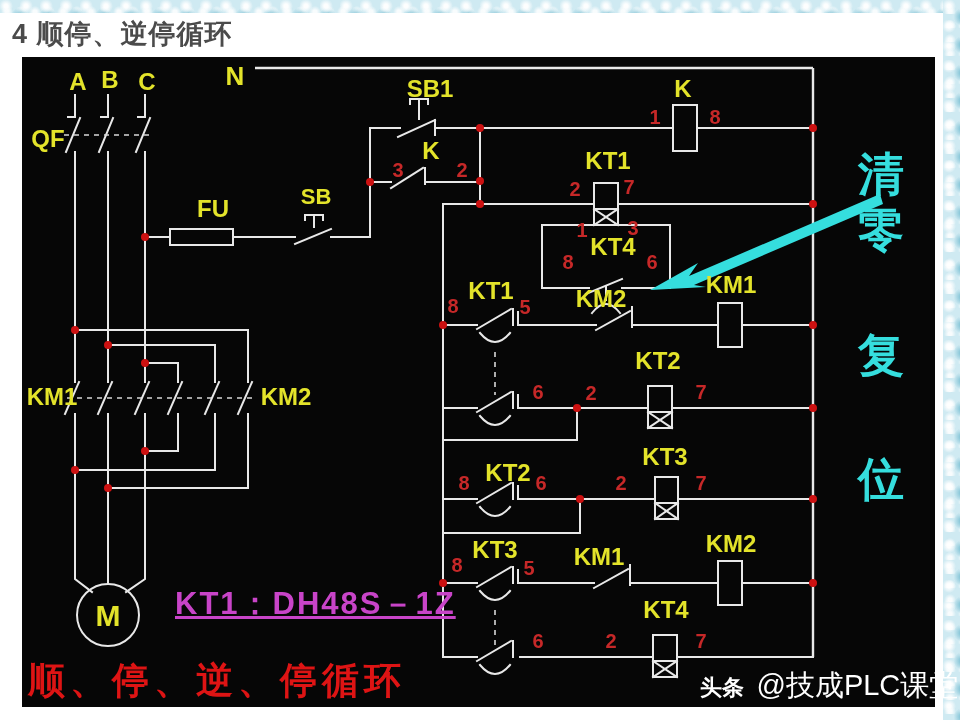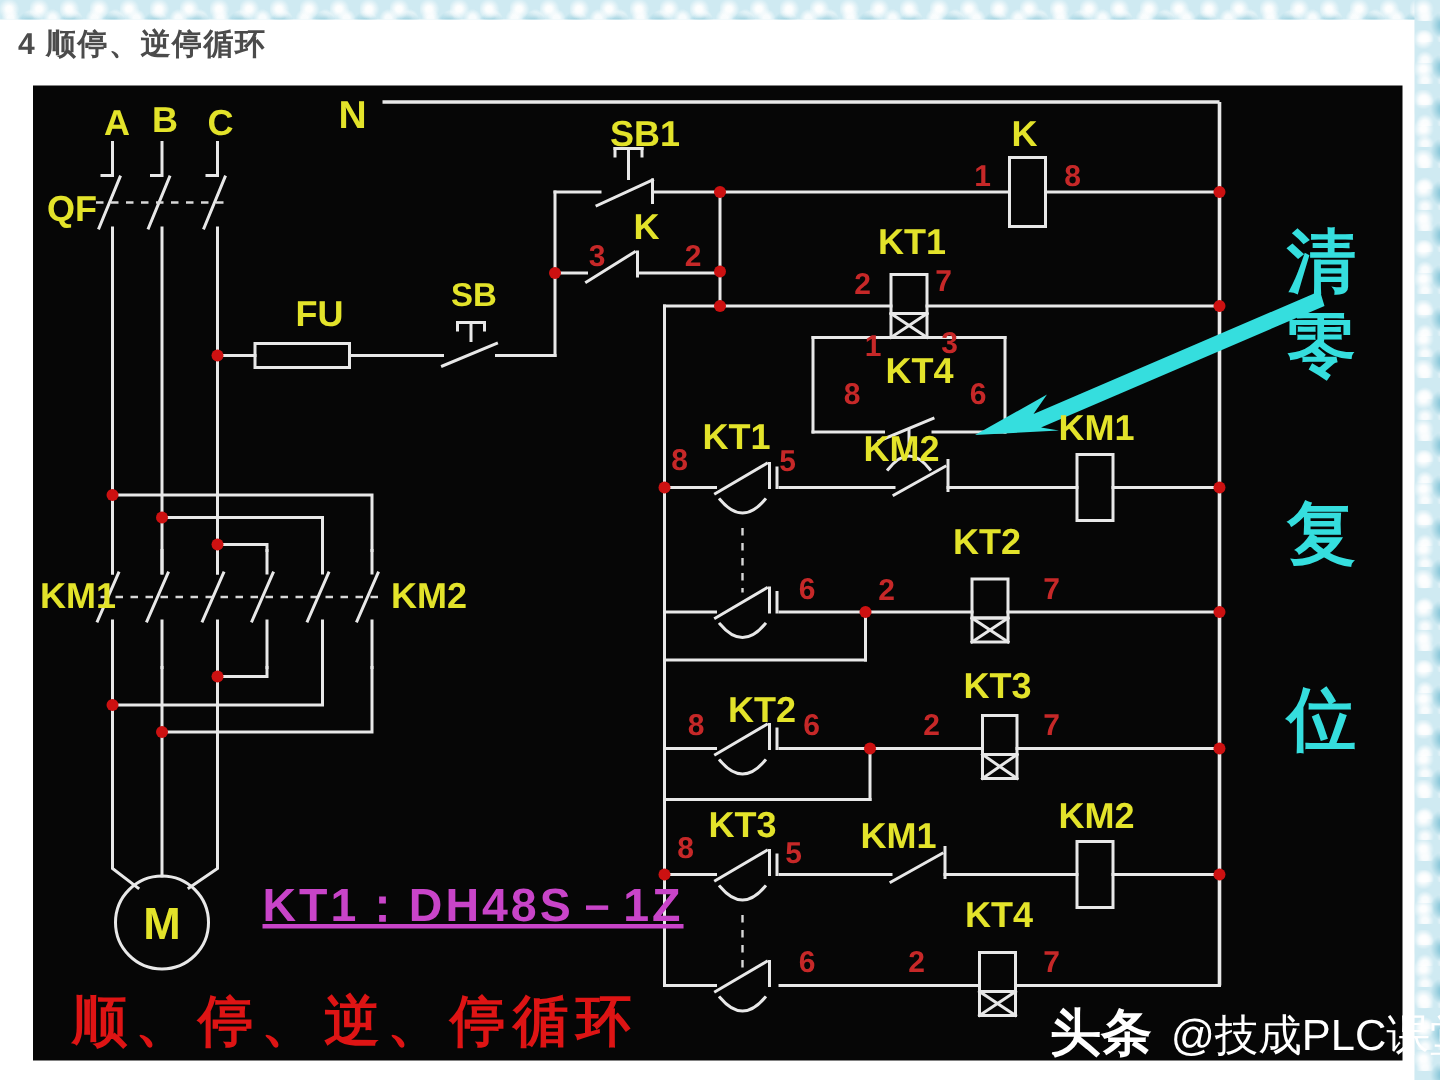--- a/index.html
+++ b/index.html
@@ -6,42 +6,42 @@
   body{width:960px;height:720px;position:relative;background:#ffffff;
        font-family:"Liberation Sans", sans-serif;overflow:hidden;}
   .texture{position:absolute;background-color:#cfeaf2;
     background-image:
       radial-gradient(circle at 30% 30%, rgba(255,255,255,.95) 2px, rgba(255,255,255,0) 7px),
       radial-gradient(circle at 70% 60%, rgba(130,195,214,.85) 3px, rgba(130,195,214,0) 9px),
       radial-gradient(circle at 50% 85%, rgba(255,255,255,.85) 2px, rgba(255,255,255,0) 6px);
     background-size:20px 20px,28px 28px,14px 14px;}
   #top-strip{left:0;top:0;width:960px;height:13px;}
   #right-strip{left:943px;top:0;width:17px;height:720px;}
-  #page-title{position:absolute;left:12px;top:16px;font-size:20px;font-weight:bold;
+  #page-title{position:absolute;left:12px;top:16px;font-size:27px;font-weight:bold;
     color:#4b4b4b;letter-spacing:1px;}
   #panel{position:absolute;left:22px;top:57px;width:913px;height:650px;background:#060606;}
   svg text{font-family:"Liberation Sans", sans-serif;}
   .lbl{fill:#e3e32a;font-weight:bold;font-size:24px;text-anchor:middle;}
   .trm{fill:#c62828;font-weight:bold;font-size:20px;text-anchor:middle;}
   .wire{stroke:#e8e8e8;stroke-width:2;fill:none;stroke-linecap:square;}
   .wire3{stroke:#e8e8e8;stroke-width:2.4;fill:none;}
   .dash{stroke:#d8d8d8;stroke-width:1.6;fill:none;stroke-dasharray:5 5;}
   .box{stroke:#e8e8e8;stroke-width:2;fill:none;}
   .dot{fill:#cc1111;stroke:none;}
   #reset-note{position:absolute;left:852px;top:150px;width:58px;display:flex;
     flex-direction:column;align-items:center;color:#35dede;font-weight:bold;
     font-size:46px;line-height:1.05;}
   #reset-note span.g{margin-bottom:76px;}
   #reset-note span.s{margin-bottom:8px;}
   #timer-spec{position:absolute;left:175px;top:583px;font-size:31px;font-weight:bold;
     color:#c844c8;letter-spacing:2px;text-decoration:underline;}
   #slogan{position:absolute;left:28px;top:656px;font-size:37px;font-weight:bold;
-    color:#de1414;letter-spacing:5px;margin-left:20px;}
+    color:#de1414;letter-spacing:5px;}
   #watermark{position:absolute;left:700px;top:666px;color:#ffffff;white-space:nowrap;}
-  #watermark .brand{font-size:34px;font-weight:bold;}
+  #watermark .brand{font-size:22px;font-weight:bold;}
   #watermark .handle{font-size:29px;font-weight:normal;margin-left:8px;}
 </style>
 </head>
 <body>
 
 <div class="texture" id="top-strip"></div>
 <div class="texture" id="right-strip"></div>
 
 <div id="page-title">4 顺停、逆停循环</div>
 

